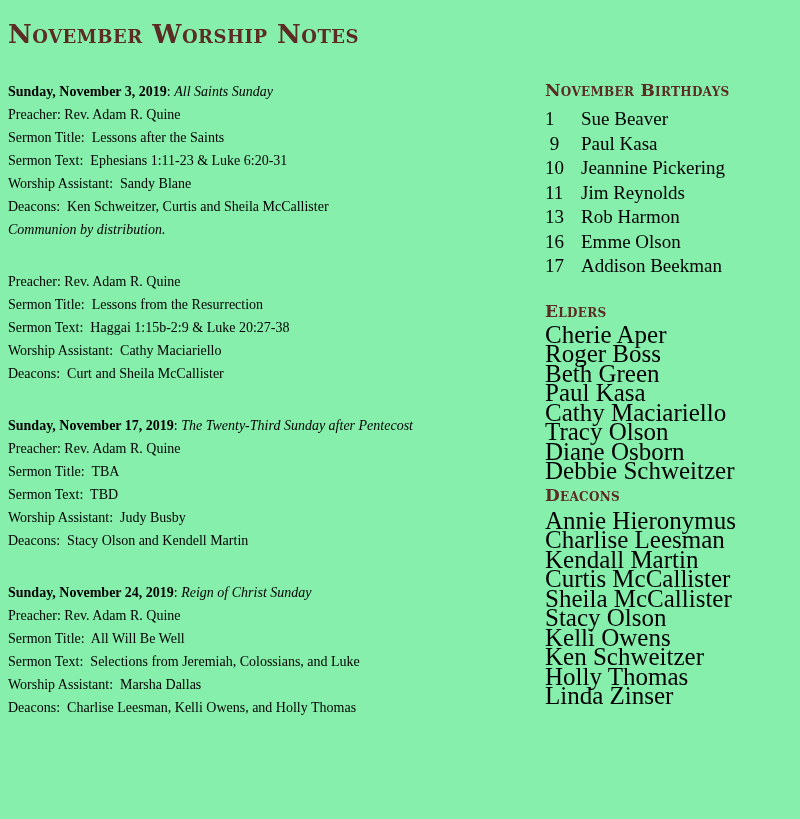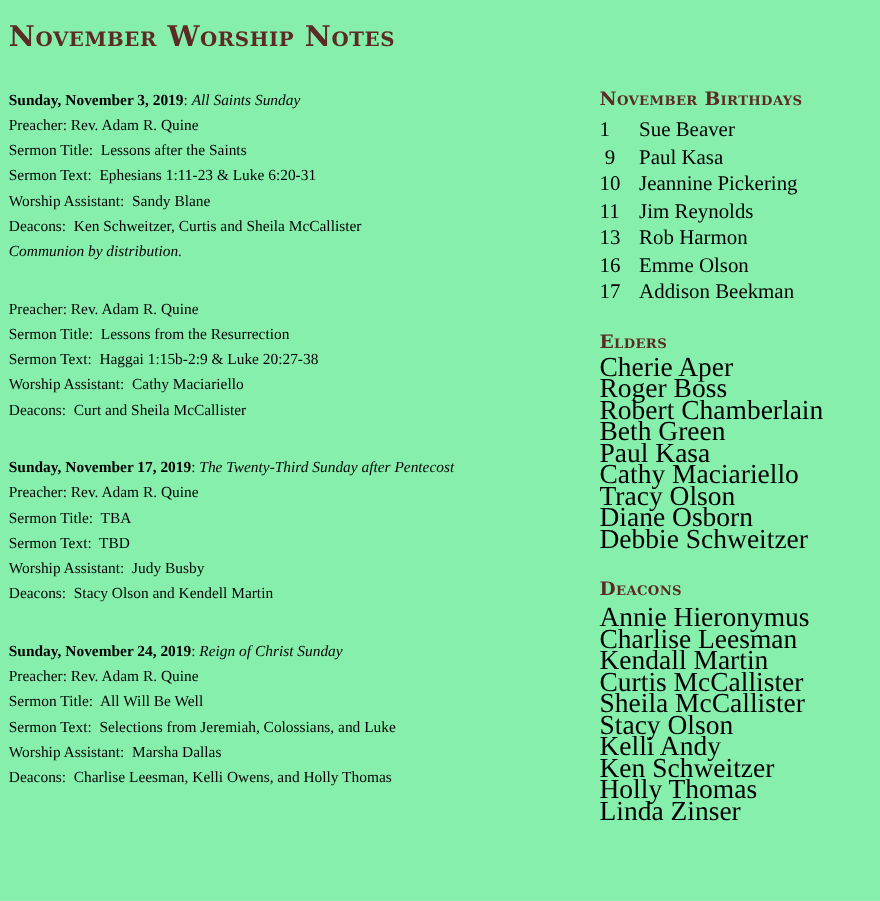--- a/index.html
+++ b/index.html
@@ -52,21 +52,21 @@
     font-weight: 700;
     font-size: 17px;
     letter-spacing: 0.3px;
     color: #5b2b24;
     line-height: 20px;
     white-space: nowrap;
   }
   .section-anniversaries { margin-top: 20px; }
   .section-elders { margin-top: 22px; }
   .section-elders .side-heading { margin-bottom: 4px; }
-  .section-deacons { margin-top: 26px; }
+  .section-deacons { margin-top: 4px; }
   .section-deacons .side-heading { margin-bottom: 6px; }
 
   .roster-row { display: flex; font-size: 19px; line-height: 24.5px; }
   .roster-row .day { width: 36px; flex: 0 0 36px; white-space: pre; }
   .roster-row .nm { white-space: nowrap; }
 
   .name-list p { margin: 0; font-size: 25px; line-height: 19.5px; white-space: nowrap; }
 </style>
 </head>
 <body>
@@ -172,41 +172,40 @@
         </div>
     </section>
 
 
     <section class="section-elders">
       <h2 class="side-heading">Elders</h2>
       <div class="name-list">
 
       <p>Cherie Aper</p>
           <p>Roger Boss</p>
-          <p>Robert Chamberlain</p>
           <p>Beth Green</p>
           <p>Paul Kasa</p>
           <p>Cathy Maciariello</p>
           <p>Tracy Olson</p>
           <p>Diane Osborn</p>
           <p>Debbie Schweitzer</p>
         </div>
     </section>
 
     <section class="section-deacons">
       <h2 class="side-heading">Deacons</h2>
       <div class="name-list">
 
       <p>Annie Hieronymus</p>
           <p>Charlise Leesman</p>
           <p>Kendall Martin</p>
           <p>Curtis McCallister</p>
           <p>Sheila McCallister</p>
           <p>Stacy Olson</p>
-          <p>Kelli Andy</p>
+          <p>Kelli Owens</p>
           <p>Ken Schweitzer</p>
           <p>Holly Thomas</p>
           <p>Linda Zinser</p>
         </div>
     </section>
 
   </div>
 </div>
 
 </body></html>

